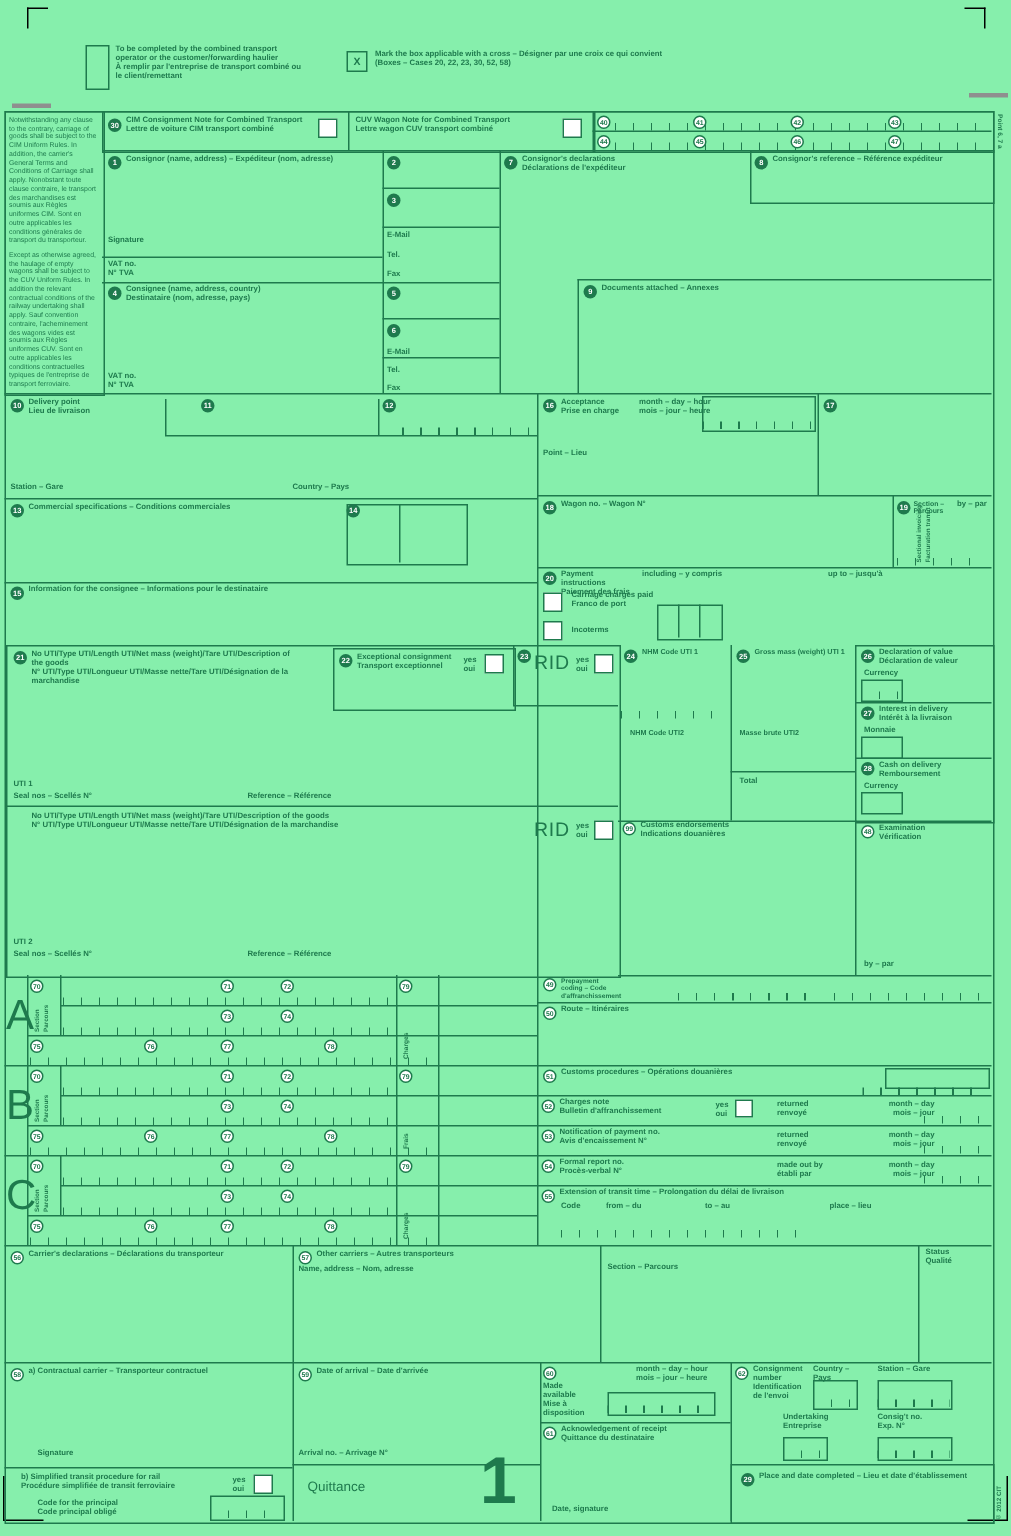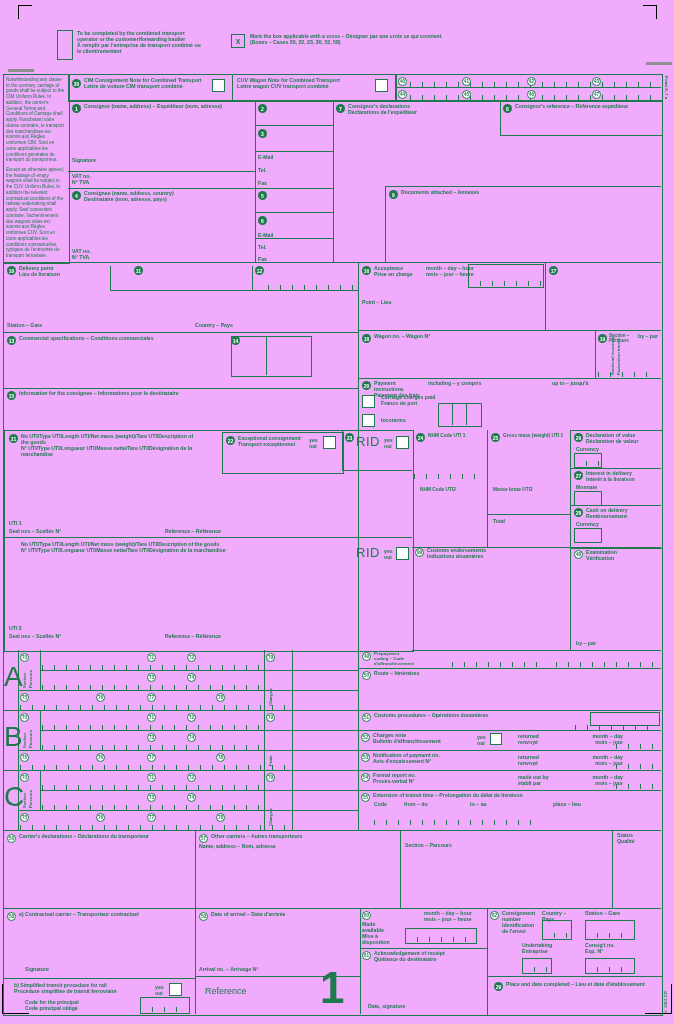--- a/index.html
+++ b/index.html
@@ -1,17 +1,17 @@
 <!DOCTYPE html>
 <html><head>
 <meta charset="utf-8">
 <style>
   :root{ --g:#1e7a4d; }
   html,body{margin:0;padding:0;background:#fff;}
-  .page{position:relative;width:674px;height:1024px;background:#f0abfc;
+  .page{position:relative;width:674px;height:1024px;background:#86efac;
         font-family:"Liberation Sans",sans-serif;overflow:hidden;}
   .lbl{position:absolute;color:var(--g);font-size:5.2px;line-height:1.18;
        white-space:pre-line;font-weight:bold;}
   .sm{font-size:4.6px;font-weight:normal;line-height:1.25;}
   .bx{position:absolute;border:1px solid var(--g);background:transparent;}
   .bb{border-width:1.6px;}
   .hl{position:absolute;border-top:1px solid var(--g);height:0;}
   .vl{position:absolute;border-left:1px solid var(--g);width:0;}
   .b,.ob{position:absolute;width:9px;height:9px;border-radius:50%;display:flex;
        align-items:center;justify-content:center;font-size:5px;font-weight:bold;box-sizing:border-box;}
@@ -412,21 +412,21 @@
   <div class="cb" style="left:169px;top:983px;width:13px;height:13px;"></div>
   <div class="lbl" style="left:25px;top:999px;width:85px;">Code for the principal
 Code principal obligé</div>
   <div class="bx" style="left:140px;top:997px;width:48px;height:15px;"></div>
   <div class="tk" style="left:140px;top:1007px;width:48px;height:5px;"></div>
 
   <div class="ob" style="left:199px;top:912px;">59</div>
   <div class="lbl" style="left:211px;top:911px;width:115px;">Date of arrival – Date d'arrivée</div>
   <div class="lbl" style="left:199px;top:966px;width:85px;">Arrival no. – Arrivage N°</div>
   <div class="hl" style="left:195px;top:976px;width:165px;"></div>
-  <div class="lbl" style="left:205px;top:986px;width:55px;font-size:9px;font-weight:normal;">Reference</div>
+  <div class="lbl" style="left:205px;top:986px;width:55px;font-size:9px;font-weight:normal;">Quittance</div>
   <div class="lbl" style="left:320px;top:966px;width:36px;font-size:44px;font-weight:bold;line-height:1;">1</div>
   <div class="vl" style="left:360px;top:908px;height:106px;"></div>
 
   <div class="ob" style="left:362px;top:911px;">60</div>
   <div class="lbl" style="left:362px;top:921px;width:42px;">Made
 available
 Mise à
 disposition</div>
   <div class="lbl" style="left:424px;top:910px;width:55px;">month – day – hour
 mois – jour – heure</div>

